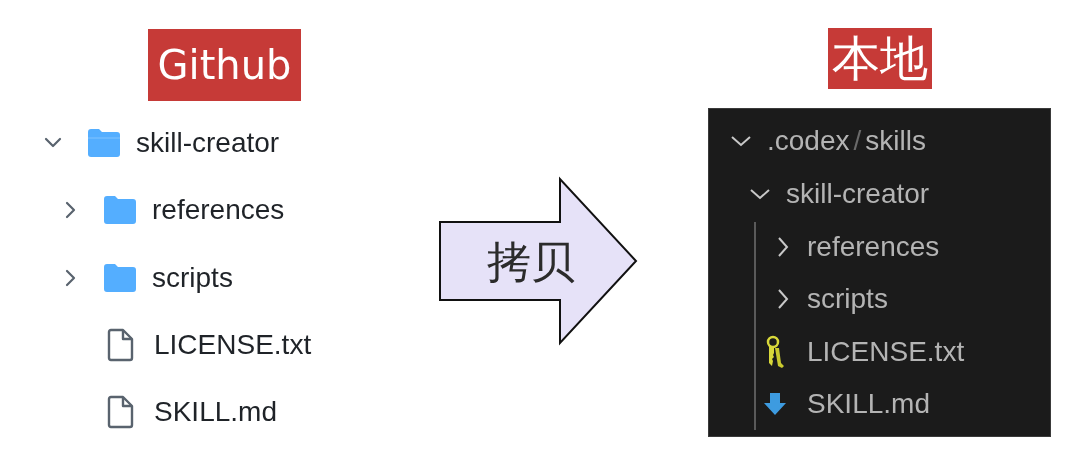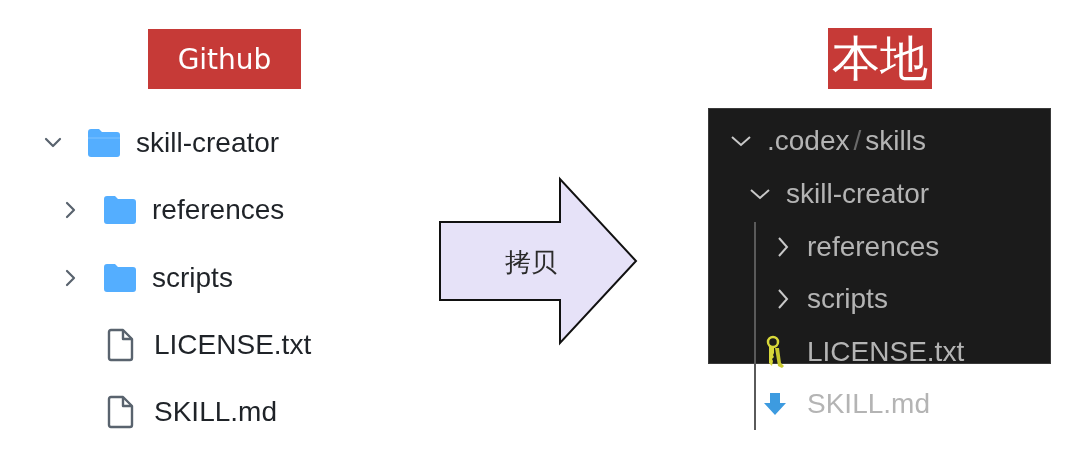--- a/index.html
+++ b/index.html
@@ -5,41 +5,41 @@
   html, body { margin: 0; padding: 0; }
   body {
     width: 1080px; height: 466px; background: #ffffff; position: relative; overflow: hidden;
     font-family: "Liberation Sans", "DejaVu Sans", sans-serif;
   }
   .label-tag {
     position: absolute; background: #c63a37; color: #ffffff;
     display: flex; align-items: center; justify-content: center;
     font-family: "DejaVu Sans", "Liberation Sans", sans-serif;
   }
-  #github-tag { left: 148px; top: 29px; width: 153px; height: 60px; font-size: 28px; }
+  #github-tag { left: 148px; top: 29px; width: 153px; height: 72px; font-size: 40px; }
   #local-tag { left: 828px; top: 28px; width: 104px; height: 61px; font-size: 48px; }
 
   
   .gh-tree { position: absolute; left: 0; top: 0; }
   .gh-row { position: absolute; display: flex; align-items: center; height: 40px; }
   .gh-row .txt { font-size: 28px; color: #1f2328; white-space: nowrap; }
   .gh-chev { width: 22px; height: 22px; display: inline-flex; align-items: center; justify-content: center; }
   .gh-icon { display: inline-flex; align-items: center; justify-content: center; }
 
   
   #copy-arrow { position: absolute; left: 436px; top: 175px; width: 205px; height: 172px; }
   #copy-arrow-label {
     position: absolute; left: 476px; top: 236px; width: 110px; height: 52px;
     display: flex; align-items: center; justify-content: center;
-    font-size: 26px; color: #2b2b2b; font-family: "DejaVu Sans", sans-serif;
+    font-size: 44px; color: #2b2b2b; font-family: "DejaVu Sans", sans-serif;
   }
 
   
   #local-panel {
-    position: absolute; left: 708px; top: 108px; width: 343px; height: 256px;
+    position: absolute; left: 708px; top: 108px; width: 343px; height: 329px;
     background: #1b1b1b; border: 1px solid #3a3a3a; box-sizing: border-box;
   }
   .vs-row { position: absolute; display: flex; align-items: center; height: 44px; }
   .vs-row .txt { font-size: 28px; color: #b4b4b4; white-space: nowrap; }
   .vs-row .sep { color: #6a6a6a; margin: 0 4px; }
   .vs-chev { display: inline-flex; align-items: center; justify-content: center; width: 24px; height: 24px; }
   #indent-guide { position: absolute; left: 45px; top: 113px; width: 2px; height: 208px; background: #5a5a5a; }
 </style>
 </head>
 <body>

